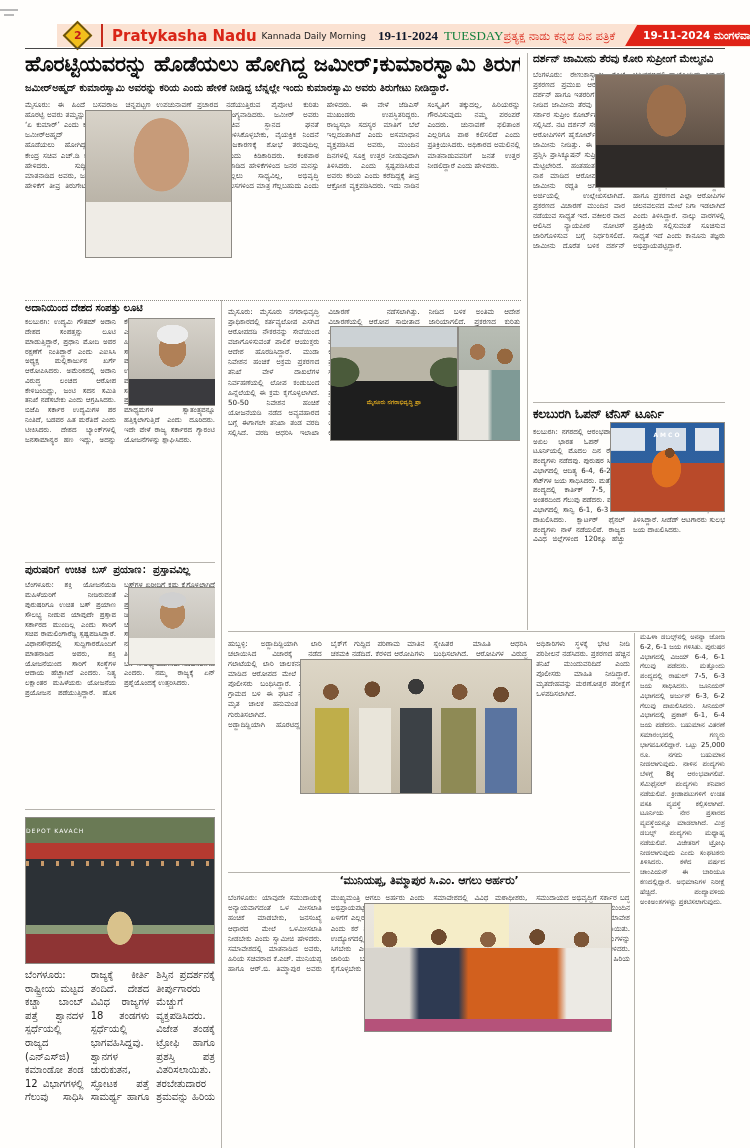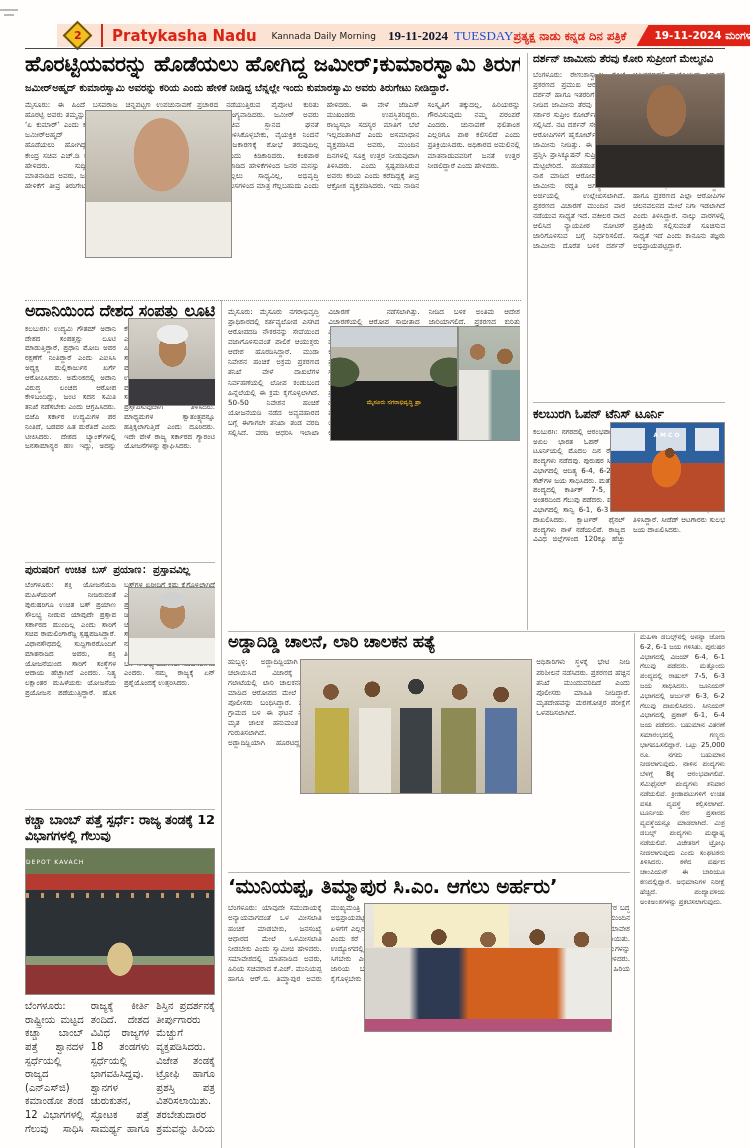--- a/index.html
+++ b/index.html
@@ -10,25 +10,25 @@
   .scanmark{position:absolute;left:0;top:6px;width:22px;height:12px;}
   .scanmark span{display:block;height:2px;background:#b9b9b9;margin:3px 0;width:18px;}
   .scanmark span:last-child{width:10px;margin-left:4px;}
 
   
   #masthead{position:absolute;left:57px;top:24px;width:693px;height:23px;background:#fbe2d2;display:flex;align-items:center;}
   .diamond{width:17px;height:17px;background:#f2bf1c;border:2px solid #6b5410;transform:rotate(45deg);margin:0 13px 0 10px;display:flex;align-items:center;justify-content:center;flex:0 0 auto;}
   .diamond b{transform:rotate(-45deg);color:#c01818;font-size:11px;line-height:1;}
   .mast-divider{width:2px;height:23px;background:#c62a1c;margin-right:9px;flex:0 0 auto;}
   .mast-title{color:#d92517;font-weight:bold;font-size:15px;white-space:nowrap;}
-  .mast-tagline{color:#222;font-size:9px;margin-left:15px;white-space:nowrap;}
+  .mast-tagline{color:#222;font-size:9px;margin-left:5px;white-space:nowrap;}
   .mast-date{color:#0f172a;font-weight:bold;font-size:13px;margin-left:12px;font-family:"Liberation Serif",serif;white-space:nowrap;}
-  .mast-day{color:#1d4ed8;font-size:13px;margin-left:6px;font-family:"Liberation Serif",serif;white-space:nowrap;}
+  .mast-day{color:#15803d;font-size:13px;margin-left:6px;font-family:"Liberation Serif",serif;white-space:nowrap;}
   .mast-spacer{flex:1;}
-  .mast-kn{color:#d92517;font-weight:bold;font-size:11.5px;margin-right:10px;white-space:nowrap;}
+  .mast-kn{color:#d92517;font-weight:normal;font-size:11.5px;margin-right:10px;white-space:nowrap;}
   .mast-badge{background:#e02317;color:#fff;font-weight:bold;font-size:10.5px;padding:4px 10px 4px 18px;clip-path:polygon(12px 0,100% 0,100% 100%,0 100%);white-space:nowrap;}
   #mast-rule{position:absolute;left:25px;top:48px;width:700px;height:1px;background:#474747;}
 
   
   .vrule{position:absolute;width:1px;background:#b6b3ad;}
   .hrule{position:absolute;height:1px;background:#b6b3ad;}
   .hrule.dotted{background:none;border-top:1px dotted #8f8c86;}
 
   
   .article{position:absolute;overflow:hidden;}
@@ -41,21 +41,21 @@
   #a-lead .subhead{font-size:9.8px;margin-top:5px;white-space:nowrap;}
   #a-lead .body{margin-top:6px;height:198px;column-count:5;column-gap:8px;font-size:7.3px;line-height:1.4;}
   #ph-hdk{left:60px;top:57px;width:145px;height:146px;}
 
   #a-darshan{left:533px;top:53px;width:192px;height:348px;}
   #a-darshan .headline{font-size:10.6px;white-space:nowrap;}
   #a-darshan .body{margin-top:5px;height:326px;column-count:2;column-gap:8px;font-size:7.2px;line-height:1.4;}
   #ph-darshan{right:0;top:21px;width:128px;height:112px;}
 
   #a-adani{left:25px;top:302px;width:190px;height:258px;}
-  #a-adani .headline{font-size:16px;white-space:nowrap;}
+  #a-adani .headline{font-size:10px;white-space:nowrap;}
   #a-adani .body{margin-top:4px;height:234px;column-count:2;column-gap:8px;font-size:7.1px;line-height:1.38;}
   #ph-kharge{left:103px;top:16px;width:87px;height:86px;}
 
   #a-bus{left:25px;top:565px;width:190px;height:243px;}
   #a-bus .headline{font-size:10.2px;white-space:nowrap;font-family:Liberation Mono, monospace;}
   #a-bus .body{margin-top:4px;height:222px;column-count:2;column-gap:8px;font-size:7.1px;line-height:1.38;}
   #ph-busman{left:103px;top:22px;width:87px;height:76px;}
 
   #a-bomb{left:25px;top:812px;width:190px;height:336px;}
   #a-bomb .headline{font-size:13px;line-height:1.2;}
@@ -72,21 +72,21 @@
   #a-tennis .headline{font-size:12.3px;white-space:nowrap;}
   #a-tennis .body{margin-top:5px;height:200px;column-count:2;column-gap:8px;font-size:7.1px;line-height:1.38;}
   #ph-tennis{right:0;top:14px;width:113px;height:88px;}
 
   #a-lorry{left:228px;top:633px;width:402px;height:237px;}
   #a-lorry .headline{font-size:16.5px;white-space:nowrap;}
   #a-lorry .body{margin-top:6px;height:206px;column-count:4;column-gap:9px;font-size:7.2px;line-height:1.4;}
   #ph-lorry{left:72px;top:26px;width:230px;height:133px;}
 
   #a-muniyappa{left:228px;top:875px;width:402px;height:273px;}
-  #a-muniyappa .headline{font-size:20px;white-space:nowrap;}
+  #a-muniyappa .headline{font-size:11px;white-space:nowrap;text-align:center;}
   #a-muniyappa .body{margin-top:6px;height:240px;column-count:4;column-gap:9px;font-size:7.2px;line-height:1.4;}
   #ph-muniyappa{left:136px;top:28px;width:246px;height:127px;}
 
   #a-rightcol{left:640px;top:633px;width:85px;height:456px;}
   #a-rightcol .body{height:515px;font-size:6.9px;line-height:1.42;}
 
   
   .photo{position:absolute;border:1px solid #8d8a84;background-color:#c7c2b8;overflow:hidden;}
   .photo .ph-text{position:absolute;width:100%;text-align:center;font-weight:bold;}
 
@@ -208,21 +208,20 @@
     <div class="photo" id="ph-kharge"></div>
   </div>
 
   <div class="article" id="a-bus">
     <div class="headline">ಪುರುಷರಿಗೆ ಉಚಿತ ಬಸ್ ಪ್ರಯಾಣ: ಪ್ರಸ್ತಾವವಿಲ್ಲ</div>
     <div class="body">ಬೆಂಗಳೂರು: ಶಕ್ತಿ ಯೋಜನೆಯಡಿ ಮಹಿಳೆಯರಿಗೆ ನೀಡಿರುವಂತೆ ಪುರುಷರಿಗೂ ಉಚಿತ ಬಸ್ ಪ್ರಯಾಣ ಸೌಲಭ್ಯ ನೀಡುವ ಯಾವುದೇ ಪ್ರಸ್ತಾವ ಸರ್ಕಾರದ ಮುಂದಿಲ್ಲ ಎಂದು ಸಾರಿಗೆ ಸಚಿವ ರಾಮಲಿಂಗಾರೆಡ್ಡಿ ಸ್ಪಷ್ಟಪಡಿಸಿದ್ದಾರೆ. ವಿಧಾನಸೌಧದಲ್ಲಿ ಸುದ್ದಿಗಾರರೊಂದಿಗೆ ಮಾತನಾಡಿದ ಅವರು, ಶಕ್ತಿ ಯೋಜನೆಯಿಂದ ಸಾರಿಗೆ ಸಂಸ್ಥೆಗಳ ಆದಾಯ ಹೆಚ್ಚಾಗಿದೆ ಎಂದರು. ನಿತ್ಯ ಲಕ್ಷಾಂತರ ಮಹಿಳೆಯರು ಯೋಜನೆಯ ಪ್ರಯೋಜನ ಪಡೆಯುತ್ತಿದ್ದಾರೆ. ಹೊಸ ಬಸ್‌ಗಳ ಖರೀದಿಗೆ ಕ್ರಮ ಕೈಗೊಳ್ಳಲಾಗಿದೆ ಎಂದು ತಿಳಿಸಿದರು. ಸಿಬ್ಬಂದಿ ನೇಮಕಾತಿ ಪ್ರಕ್ರಿಯೆ ಪ್ರಗತಿಯಲ್ಲಿದೆ. ಇ-ಶಕ್ತಿ ಮೂಲಕ ಡಿಜಿಟಲ್ ಪಾಸ್ ವಿತರಣೆ ಬಗ್ಗೆಯೂ ಚಿಂತನೆ ನಡೆದಿದೆ ಎಂದು ಹೇಳಿದರು. ಸಾರಿಗೆ ನೌಕರರ ಬೇಡಿಕೆಗಳ ಕುರಿತು ಸಭೆ ನಡೆಸಿ ತೀರ್ಮಾನ ಕೈಗೊಳ್ಳುವುದಾಗಿ ತಿಳಿಸಿದರು. ಗ್ರಾಮೀಣ ಭಾಗಕ್ಕೆ ಹೆಚ್ಚಿನ ಬಸ್ ಸೌಲಭ್ಯ ಒದಗಿಸಲು ಸೂಚಿಸಲಾಗಿದೆ ಎಂದರು. ನಮ್ಮ ರಾಜ್ಯಕ್ಕೆ ಏನ್ ಪ್ರಶ್ನೆಯೊಂದಕ್ಕೆ ಉತ್ತರಿಸಿದರು.</div>
     <div class="photo" id="ph-busman"></div>
   </div>
 
   <div class="article" id="a-bomb">
-    <div class="headline">ಕಚ್ಚಾ ಬಾಂಬ್ ಪತ್ತೆ ಸ್ಪರ್ಧೆ: ರಾಜ್ಯ ತಂಡಕ್ಕೆ 12 ವಿಭಾಗಗಳಲ್ಲಿ ಗೆಲುವು</div>
     <div id="ph-commando">
       <span class="ph-text">DEPOT KAVACH</span>
     </div>
     <div class="body">ಬೆಂಗಳೂರು: ರಾಷ್ಟ್ರೀಯ ಮಟ್ಟದ ಕಚ್ಚಾ ಬಾಂಬ್ ಪತ್ತೆ ಶ್ವಾನದಳ ಸ್ಪರ್ಧೆಯಲ್ಲಿ ರಾಜ್ಯದ (ಎನ್‌ಎಸ್‌ಜಿ) ಕಮಾಂಡೋ ತಂಡ 12 ವಿಭಾಗಗಳಲ್ಲಿ ಗೆಲುವು ಸಾಧಿಸಿ ರಾಜ್ಯಕ್ಕೆ ಕೀರ್ತಿ ತಂದಿದೆ. ದೇಶದ ವಿವಿಧ ರಾಜ್ಯಗಳ 18 ತಂಡಗಳು ಸ್ಪರ್ಧೆಯಲ್ಲಿ ಭಾಗವಹಿಸಿದ್ದವು. ಶ್ವಾನಗಳ ಚುರುಕುತನ, ಸ್ಫೋಟಕ ಪತ್ತೆ ಸಾಮರ್ಥ್ಯ ಹಾಗೂ ಶಿಸ್ತಿನ ಪ್ರದರ್ಶನಕ್ಕೆ ತೀರ್ಪುಗಾರರು ಮೆಚ್ಚುಗೆ ವ್ಯಕ್ತಪಡಿಸಿದರು. ವಿಜೇತ ತಂಡಕ್ಕೆ ಟ್ರೋಫಿ ಹಾಗೂ ಪ್ರಶಸ್ತಿ ಪತ್ರ ವಿತರಿಸಲಾಯಿತು. ತರಬೇತುದಾರರ ಶ್ರಮವನ್ನು ಹಿರಿಯ ಅಧಿಕಾರಿಗಳು ಶ್ಲಾಘಿಸಿದರು. 18 ರಾಜ್ಯಗಳ ಪೈಕಿ ಅಗ್ರಸ್ಥಾನ ಪಡೆದಿರುವುದು ಹೆಮ್ಮೆಯ ಸಂಗತಿ ಎಂದು ಹೇಳಿದರು.</div>
   </div>
 
   <div class="article" id="a-muda">
     <div class="body">ಮೈಸೂರು: ಮೈಸೂರು ನಗರಾಭಿವೃದ್ಧಿ ಪ್ರಾಧಿಕಾರದಲ್ಲಿ ಕರ್ತವ್ಯಲೋಪ ಎಸಗಿದ ಆರೋಪದಡಿ ನೌಕರನನ್ನು ಸೇವೆಯಿಂದ ವಜಾಗೊಳಿಸುವಂತೆ ಪಾಲಿಕೆ ಆಯುಕ್ತರು ಆದೇಶ ಹೊರಡಿಸಿದ್ದಾರೆ. ಮುಡಾ ನಿವೇಶನ ಹಂಚಿಕೆ ಅಕ್ರಮ ಪ್ರಕರಣದ ತನಿಖೆ ವೇಳೆ ದಾಖಲೆಗಳ ನಿರ್ವಹಣೆಯಲ್ಲಿ ಲೋಪ ಕಂಡುಬಂದ ಹಿನ್ನೆಲೆಯಲ್ಲಿ ಈ ಕ್ರಮ ಕೈಗೊಳ್ಳಲಾಗಿದೆ. 50-50 ನಿವೇಶನ ಹಂಚಿಕೆ ಯೋಜನೆಯಡಿ ನಡೆದ ಅವ್ಯವಹಾರದ ಬಗ್ಗೆ ಈಗಾಗಲೇ ತನಿಖಾ ತಂಡ ವರದಿ ಸಲ್ಲಿಸಿದೆ. ವರದಿ ಆಧರಿಸಿ ಇಲಾಖಾ ವಿಚಾರಣೆ ನಡೆಸಲಾಗಿತ್ತು. ವಿಚಾರಣೆಯಲ್ಲಿ ಆರೋಪ ಸಾಬೀತಾದ ಹಿನ್ನೆಲೆಯಲ್ಲಿ ವಜಾ ಆದೇಶ ಹೊರಬಿದ್ದಿದೆ. ಇನ್ನೂ ಹಲವು ಅಧಿಕಾರಿಗಳ ವಿರುದ್ಧ ತನಿಖೆ ಪ್ರಗತಿಯಲ್ಲಿದ್ದು, ಶೀಘ್ರ ಕ್ರಮ ಕೈಗೊಳ್ಳುವ ಸಾಧ್ಯತೆ ಇದೆ. ನಿವೇಶನದಾರರು ತಮ್ಮ ದಾಖಲೆಗಳನ್ನು ಪರಿಶೀಲಿಸಿಕೊಳ್ಳುವಂತೆ ಪ್ರಾಧಿಕಾರ ಸೂಚಿಸಿದೆ. ಸಾರ್ವಜನಿಕರ ದೂರುಗಳ ವಿಲೇವಾರಿಗೆ ಪ್ರತ್ಯೇಕ ಘಟಕ ತೆರೆಯಲಾಗಿದೆ. ಅಕ್ರಮದಲ್ಲಿ ಭಾಗಿಯಾದ ಯಾರನ್ನೂ ರಕ್ಷಿಸುವುದಿಲ್ಲ ಎಂದು ಆಯುಕ್ತರು ತಿಳಿಸಿದ್ದಾರೆ. ಹಿಂಬರಹ ನೀಡಿದ ಬಳಿಕ ಅಂತಿಮ ಆದೇಶ ಜಾರಿಯಾಗಲಿದೆ. ಪ್ರಕರಣದ ಕುರಿತು ಉನ್ನತ ಮಟ್ಟದ ಅಧಿಕಾರಿಗಳ ಸಭೆ ನಡೆದಿದ್ದು, ಮುಂದಿನ ವಾರದಲ್ಲಿ ಪೂರ್ಣ ವರದಿ ಸರ್ಕಾರಕ್ಕೆ ಸಲ್ಲಿಕೆಯಾಗಲಿದೆ. ನಿಯಮ ಉಲ್ಲಂಘಿಸಿ ನೀಡಿದ ನಿವೇಶನಗಳನ್ನು ವಾಪಸ್ ಪಡೆಯುವ ಪ್ರಕ್ರಿಯೆ ಆರಂಭವಾಗಿದೆ ಎಂದು ಮೂಲಗಳು ತಿಳಿಸಿವೆ. ಎಲ್ಲಾ ಕಡತಗಳನ್ನು ಡಿಜಿಟಲೀಕರಣಗೊಳಿಸಲು ನಿರ್ಧರಿಸಲಾಗಿದೆ.</div>
     <div class="photo" id="ph-muda-building">
       <span class="ph-text">ಮೈಸೂರು ನಗರಾಭಿವೃದ್ಧಿ ಪ್ರಾ</span>
@@ -232,21 +231,20 @@
 
   <div class="article" id="a-tennis">
     <div class="headline">ಕಲಬುರಗಿ ಓಪನ್ ಟೆನಿಸ್ ಟೂರ್ನಿ</div>
     <div class="body">ಕಲಬುರಗಿ: ನಗರದಲ್ಲಿ ಆರಂಭವಾಗಿರುವ ಅಖಿಲ ಭಾರತ ಓಪನ್ ಟೆನಿಸ್ ಟೂರ್ನಿಯಲ್ಲಿ ಮೊದಲ ದಿನ ರೋಚಕ ಪಂದ್ಯಗಳು ನಡೆದವು. ಪುರುಷರ ಸಿಂಗಲ್ಸ್ ವಿಭಾಗದಲ್ಲಿ ಆದಿತ್ಯ 6-4, 6-2 ನೇರ ಸೆಟ್‌ಗಳ ಜಯ ಸಾಧಿಸಿದರು. ಮತ್ತೊಂದು ಪಂದ್ಯದಲ್ಲಿ ಕಾರ್ತಿಕ್ 7-5, 6-3 ಅಂತರದಿಂದ ಗೆಲುವು ಪಡೆದರು. ಮಹಿಳಾ ವಿಭಾಗದಲ್ಲಿ ಸಾನ್ವಿ 6-1, 6-3 ಜಯ ದಾಖಲಿಸಿದರು. ಕ್ವಾರ್ಟರ್ ಫೈನಲ್ ಪಂದ್ಯಗಳು ನಾಳೆ ನಡೆಯಲಿವೆ. ರಾಜ್ಯದ ವಿವಿಧ ಜಿಲ್ಲೆಗಳಿಂದ 120ಕ್ಕೂ ಹೆಚ್ಚು ಆಟಗಾರರು ಭಾಗವಹಿಸಿದ್ದಾರೆ. ಜೂನಿಯರ್ ವಿಭಾಗದ ಪಂದ್ಯಗಳು ಬೆಳಗ್ಗೆ ನಡೆದವು. ಡಬಲ್ಸ್ ವಿಭಾಗದಲ್ಲಿ ಮೊದಲ ಸುತ್ತಿನ ಪಂದ್ಯಗಳು ಪೂರ್ಣಗೊಂಡಿವೆ. ಸಂಘಟಕರು ವಿಜೇತರಿಗೆ ನಗದು ಬಹುಮಾನ ಘೋಷಿಸಿದ್ದಾರೆ. ಕ್ರೀಡಾಂಗಣದಲ್ಲಿ ಪ್ರೇಕ್ಷಕರ ಸಂಖ್ಯೆ ಹೆಚ್ಚಿತ್ತು. ಟೂರ್ನಿಯ ಫೈನಲ್ ಭಾನುವಾರ ನಡೆಯಲಿದೆ ಎಂದು ಸಂಘಟಕರು ತಿಳಿಸಿದ್ದಾರೆ. ಸೀಡೆಡ್ ಆಟಗಾರರು ಸುಲಭ ಜಯ ದಾಖಲಿಸಿದರು.</div>
     <div class="photo" id="ph-tennis">
       <span class="ph-text">AMCO</span>
     </div>
   </div>
 
   <div class="article" id="a-lorry">
-    <div class="headline">ಅಡ್ಡಾದಿಡ್ಡಿ ಚಾಲನೆ, ಲಾರಿ ಚಾಲಕನ ಹತ್ಯೆ</div>
     <div class="body">ಹುಬ್ಬಳ್ಳಿ: ಅಡ್ಡಾದಿಡ್ಡಿಯಾಗಿ ಲಾರಿ ಚಲಾಯಿಸಿದ ವಿಚಾರಕ್ಕೆ ನಡೆದ ಗಲಾಟೆಯಲ್ಲಿ ಲಾರಿ ಚಾಲಕನನ್ನು ಹತ್ಯೆ ಮಾಡಿದ ಆರೋಪದ ಮೇಲೆ ಐವರನ್ನು ಪೊಲೀಸರು ಬಂಧಿಸಿದ್ದಾರೆ. ತಾಲೂಕಿನ ಗ್ರಾಮದ ಬಳಿ ಈ ಘಟನೆ ನಡೆದಿದ್ದು, ಮೃತ ಚಾಲಕ ಹನುಮಂತ ಎಂದು ಗುರುತಿಸಲಾಗಿದೆ. ರಸ್ತೆಯಲ್ಲಿ ಅಡ್ಡಾದಿಡ್ಡಿಯಾಗಿ ಹೊರಟಿದ್ದ ಲಾರಿ ಬೈಕ್‌ಗೆ ಗುದ್ದಿದ ಪರಿಣಾಮ ಮಾತಿನ ಚಕಮಕಿ ನಡೆದಿದೆ. ಕೆರಳಿದ ಆರೋಪಿಗಳು ಚಾಲಕನ ಮೇಲೆ ಮಾರಕಾಸ್ತ್ರಗಳಿಂದ ಹಲ್ಲೆ ನಡೆಸಿದ್ದಾರೆ ಎಂದು ಪೊಲೀಸರು ತಿಳಿಸಿದ್ದಾರೆ. ಗಂಭೀರವಾಗಿ ಗಾಯಗೊಂಡಿದ್ದ ಚಾಲಕನನ್ನು ಆಸ್ಪತ್ರೆಗೆ ದಾಖಲಿಸಲಾಗಿತ್ತು, ಚಿಕಿತ್ಸೆ ಫಲಕಾರಿಯಾಗದೆ ಮೃತಪಟ್ಟಿದ್ದಾನೆ. ಈ ವೇಳೆ ಪರಾರಿಯಾಗಿದ್ದ ಆರೋಪಿಗಳನ್ನು ಸ್ನೇಹಿತರ ಮಾಹಿತಿ ಆಧರಿಸಿ ಬಂಧಿಸಲಾಗಿದೆ. ಆರೋಪಿಗಳ ವಿರುದ್ಧ ಕೊಲೆ ಪ್ರಕರಣ ದಾಖಲಿಸಲಾಗಿದ್ದು, ನ್ಯಾಯಾಂಗ ಬಂಧನಕ್ಕೆ ಒಪ್ಪಿಸಲಾಗಿದೆ. ಘಟನೆಯಿಂದ ಗ್ರಾಮದಲ್ಲಿ ಬಿಗುವಿನ ವಾತಾವರಣ ನಿರ್ಮಾಣವಾಗಿದ್ದು, ಹೆಚ್ಚಿನ ಪೊಲೀಸ್ ಬಂದೋಬಸ್ತ್ ಕಲ್ಪಿಸಲಾಗಿದೆ. ಮೃತನ ಕುಟುಂಬಕ್ಕೆ ಪರಿಹಾರ ನೀಡುವಂತೆ ಗ್ರಾಮಸ್ಥರು ಆಗ್ರಹಿಸಿದ್ದಾರೆ. ಹಿರಿಯ ಅಧಿಕಾರಿಗಳು ಸ್ಥಳಕ್ಕೆ ಭೇಟಿ ನೀಡಿ ಪರಿಶೀಲನೆ ನಡೆಸಿದರು. ಪ್ರಕರಣದ ಹೆಚ್ಚಿನ ತನಿಖೆ ಮುಂದುವರಿದಿದೆ ಎಂದು ಪೊಲೀಸರು ಮಾಹಿತಿ ನೀಡಿದ್ದಾರೆ. ಮೃತದೇಹವನ್ನು ಮರಣೋತ್ತರ ಪರೀಕ್ಷೆಗೆ ಒಳಪಡಿಸಲಾಗಿದೆ.</div>
     <div class="photo" id="ph-lorry"></div>
   </div>
 
   <div class="article" id="a-muniyappa">
     <div class="headline">‘ಮುನಿಯಪ್ಪ, ತಿಮ್ಮಾಪುರ ಸಿ.ಎಂ. ಆಗಲು ಅರ್ಹರು’</div>
     <div class="body">ಬೆಂಗಳೂರು: ಯಾವುದೇ ಸಮುದಾಯಕ್ಕೆ ಅನ್ಯಾಯವಾಗದಂತೆ ಒಳ ಮೀಸಲಾತಿ ಹಂಚಿಕೆ ಮಾಡಬೇಕು, ಜನಸಂಖ್ಯೆ ಆಧಾರದ ಮೇಲೆ ಒಳಮೀಸಲಾತಿ ನೀಡಬೇಕು ಎಂದು ಸ್ವಾಮೀಜಿ ಹೇಳಿದರು. ಸಮಾವೇಶದಲ್ಲಿ ಮಾತನಾಡಿದ ಅವರು, ಹಿರಿಯ ಸಚಿವರಾದ ಕೆ.ಎಚ್. ಮುನಿಯಪ್ಪ ಹಾಗೂ ಆರ್.ಬಿ. ತಿಮ್ಮಾಪುರ ಅವರು ಮುಖ್ಯಮಂತ್ರಿ ಆಗಲು ಅರ್ಹರು ಎಂದು ಅಭಿಪ್ರಾಯಪಟ್ಟರು. ಸಮುದಾಯದ ಏಳಿಗೆಗೆ ಎಲ್ಲರೂ ಒಗ್ಗಟ್ಟಾಗಿ ಶ್ರಮಿಸಬೇಕು ಎಂದು ಕರೆ ನೀಡಿದರು. ಶಿಕ್ಷಣ ಮತ್ತು ಉದ್ಯೋಗದಲ್ಲಿ ಸಮಾನ ಅವಕಾಶ ಸಿಗಬೇಕು ಎಂದರು. ಸರ್ಕಾರ ವರದಿ ಜಾರಿಯ ಬಗ್ಗೆ ಶೀಘ್ರ ತೀರ್ಮಾನ ಕೈಗೊಳ್ಳಬೇಕು ಎಂದು ಆಗ್ರಹಿಸಿದರು. ಸಮಾವೇಶದಲ್ಲಿ ವಿವಿಧ ಮಠಾಧೀಶರು, ಮುಖಂಡರು ಭಾಗವಹಿಸಿದ್ದರು. ರಾಜಕೀಯ ಪ್ರಾತಿನಿಧ್ಯ ಹೆಚ್ಚಬೇಕು ಎಂಬ ಒತ್ತಾಯ ಕೇಳಿಬಂತು. ಸಮುದಾಯದ ಯುವಕರಿಗೆ ಕೌಶಲ್ಯ ತರಬೇತಿ ನೀಡುವ ಘೋಷಣೆ ಮಾಡಲಾಯಿತು. ಒಗ್ಗಟ್ಟಿನ ಮಂತ್ರವೇ ನಮ್ಮ ಶಕ್ತಿ ಎಂದು ಸ್ವಾಮೀಜಿ ನುಡಿದರು. ಈ ವೇಳೆ ಸಚಿವರು ಸಮುದಾಯದ ಅಭಿವೃದ್ಧಿಗೆ ಸರ್ಕಾರ ಬದ್ಧ ಎಂದು ಭರವಸೆ ನೀಡಿದರು. ಮುಂದಿನ ತಿಂಗಳು ಮತ್ತೊಂದು ಬೃಹತ್ ಸಮಾವೇಶ ನಡೆಸಲು ನಿರ್ಧರಿಸಲಾಯಿತು. ಹೋರಾಟದ ಮೂಲಕವೇ ಹಕ್ಕುಗಳನ್ನು ಪಡೆಯಲು ಸಾಧ್ಯ ಎಂದು ಹೇಳಿದರು. ಸಭೆಯ ಅಧ್ಯಕ್ಷತೆಯನ್ನು ಹಿರಿಯ ಮುಖಂಡರು ವಹಿಸಿದ್ದರು.</div>
     <div class="photo" id="ph-muniyappa"></div>
   </div>
 

